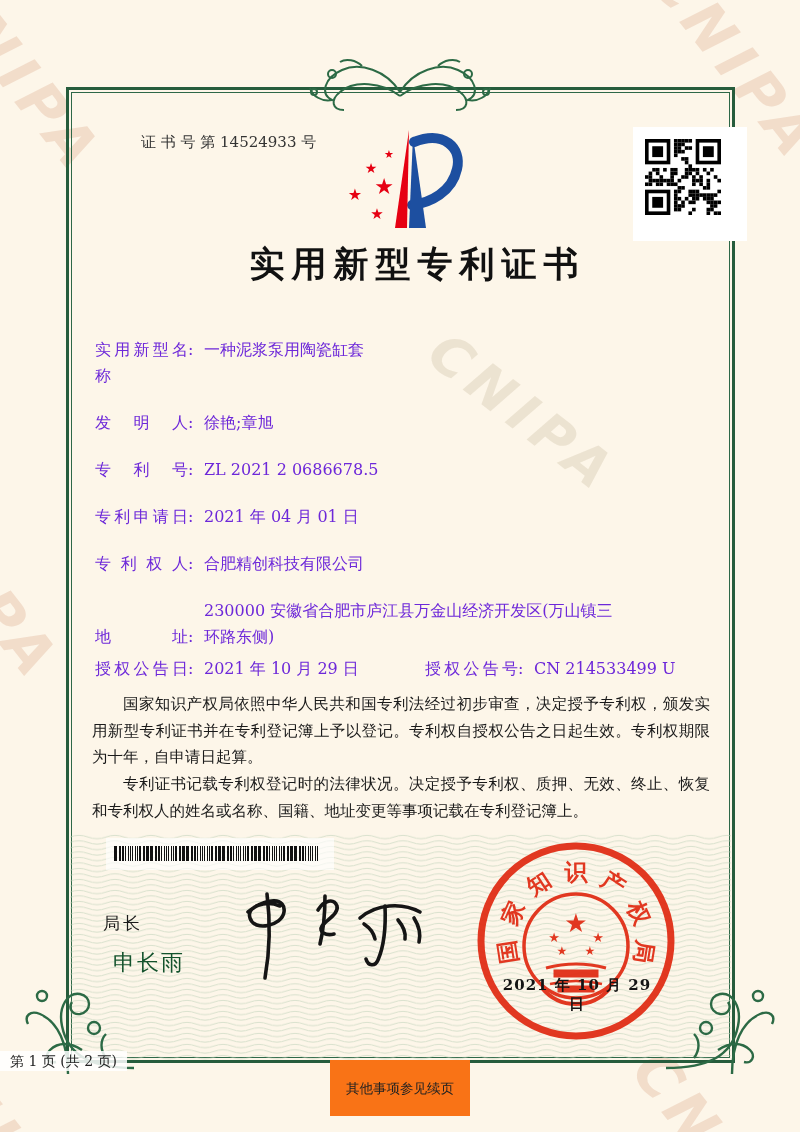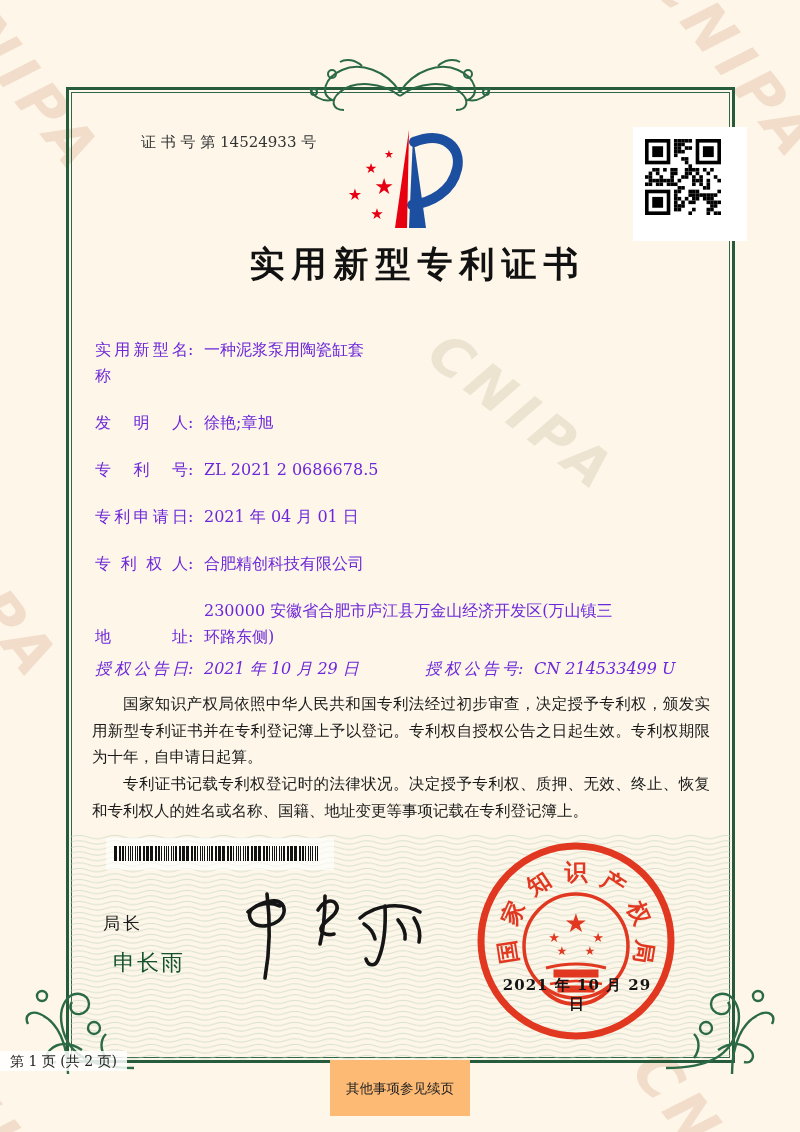--- a/index.html
+++ b/index.html
@@ -23,39 +23,39 @@
   .qr{position:absolute;left:645px;top:139px;}
   .title{position:absolute;left:0;right:0;top:241px;text-align:center;
          font-size:35px;font-weight:bold;letter-spacing:7px;color:#111;margin-left:35px;}
   .fields{position:absolute;left:95px;top:337px;width:615px;font-size:16px;color:#6d28d9;}
   .field-row{display:flex;line-height:26px;margin-bottom:21px;}
   .f-label{display:inline-block;width:93px;text-align:justify;text-align-last:justify;
            flex:none;}
   .f-colon{flex:none;width:16px;}
   .f-value{flex:1;white-space:pre-line;}
   .row-addr{margin-bottom:6px;align-items:flex-end;}
-  .grant-row{display:flex;line-height:26px;font-style:italic;}
+  .grant-row{display:flex;line-height:26px;}
   .grant-left{display:flex;width:330px;flex:none;}
   .grant-right{display:flex;flex:1;}
   .g-label{flex:none;display:inline-block;width:93px;text-align:justify;text-align-last:justify;}
   .paras{position:absolute;left:92px;top:691px;width:618px;font-size:15.5px;
          line-height:1.72;text-align:justify;color:#1a1a1a;}
   .paras p{margin:0;text-indent:2em;}
   .bcbox{position:absolute;left:106px;top:838px;width:228px;height:32px;background:rgba(255,255,255,.65);}
   .barcode{position:absolute;left:114px;top:846px;}
   .sig-title{position:absolute;left:103px;top:912px;font-size:17px;color:#1a1a1a;letter-spacing:3px;}
   .sig-name{position:absolute;left:113px;top:948px;font-size:22px;color:#14532d;letter-spacing:2px;}
   .sig-script{position:absolute;left:222px;top:888px;}
   .seal{position:absolute;left:470px;top:840px;}
   .seal-date{position:absolute;left:492px;top:976px;width:170px;text-align:center;
              font-size:15px;font-weight:600;color:#141414;letter-spacing:1px;}
   .pagefoot{position:absolute;left:0;right:0;top:1030px;text-align:left;font-size:14px;color:#222;margin-top:23px;}
   .pagefoot span{background:rgba(255,255,255,.85);padding:2px 10px;}
   .contnote{position:absolute;left:0;right:0;top:1080px;text-align:center;font-size:13.5px;color:#222;}
-  .contnote span{background:#fdba74;padding:20px 16px;}
+  .contnote span{background:#f97316;padding:20px 16px;}
   .orn{position:absolute;pointer-events:none;}
 </style>
 </head>
 <body>
 
 <div class="page">
 
   <div class="wm" style="left:-28px;top:-40px;font-size:58px;transform:rotate(52deg);">CNIPA</div>
   <div class="wm" style="left:690px;top:-52px;font-size:58px;transform:rotate(52deg);">CNIPA</div>
   <div class="wm" style="left:-70px;top:468px;font-size:58px;transform:rotate(52deg);">CNIPA</div>

